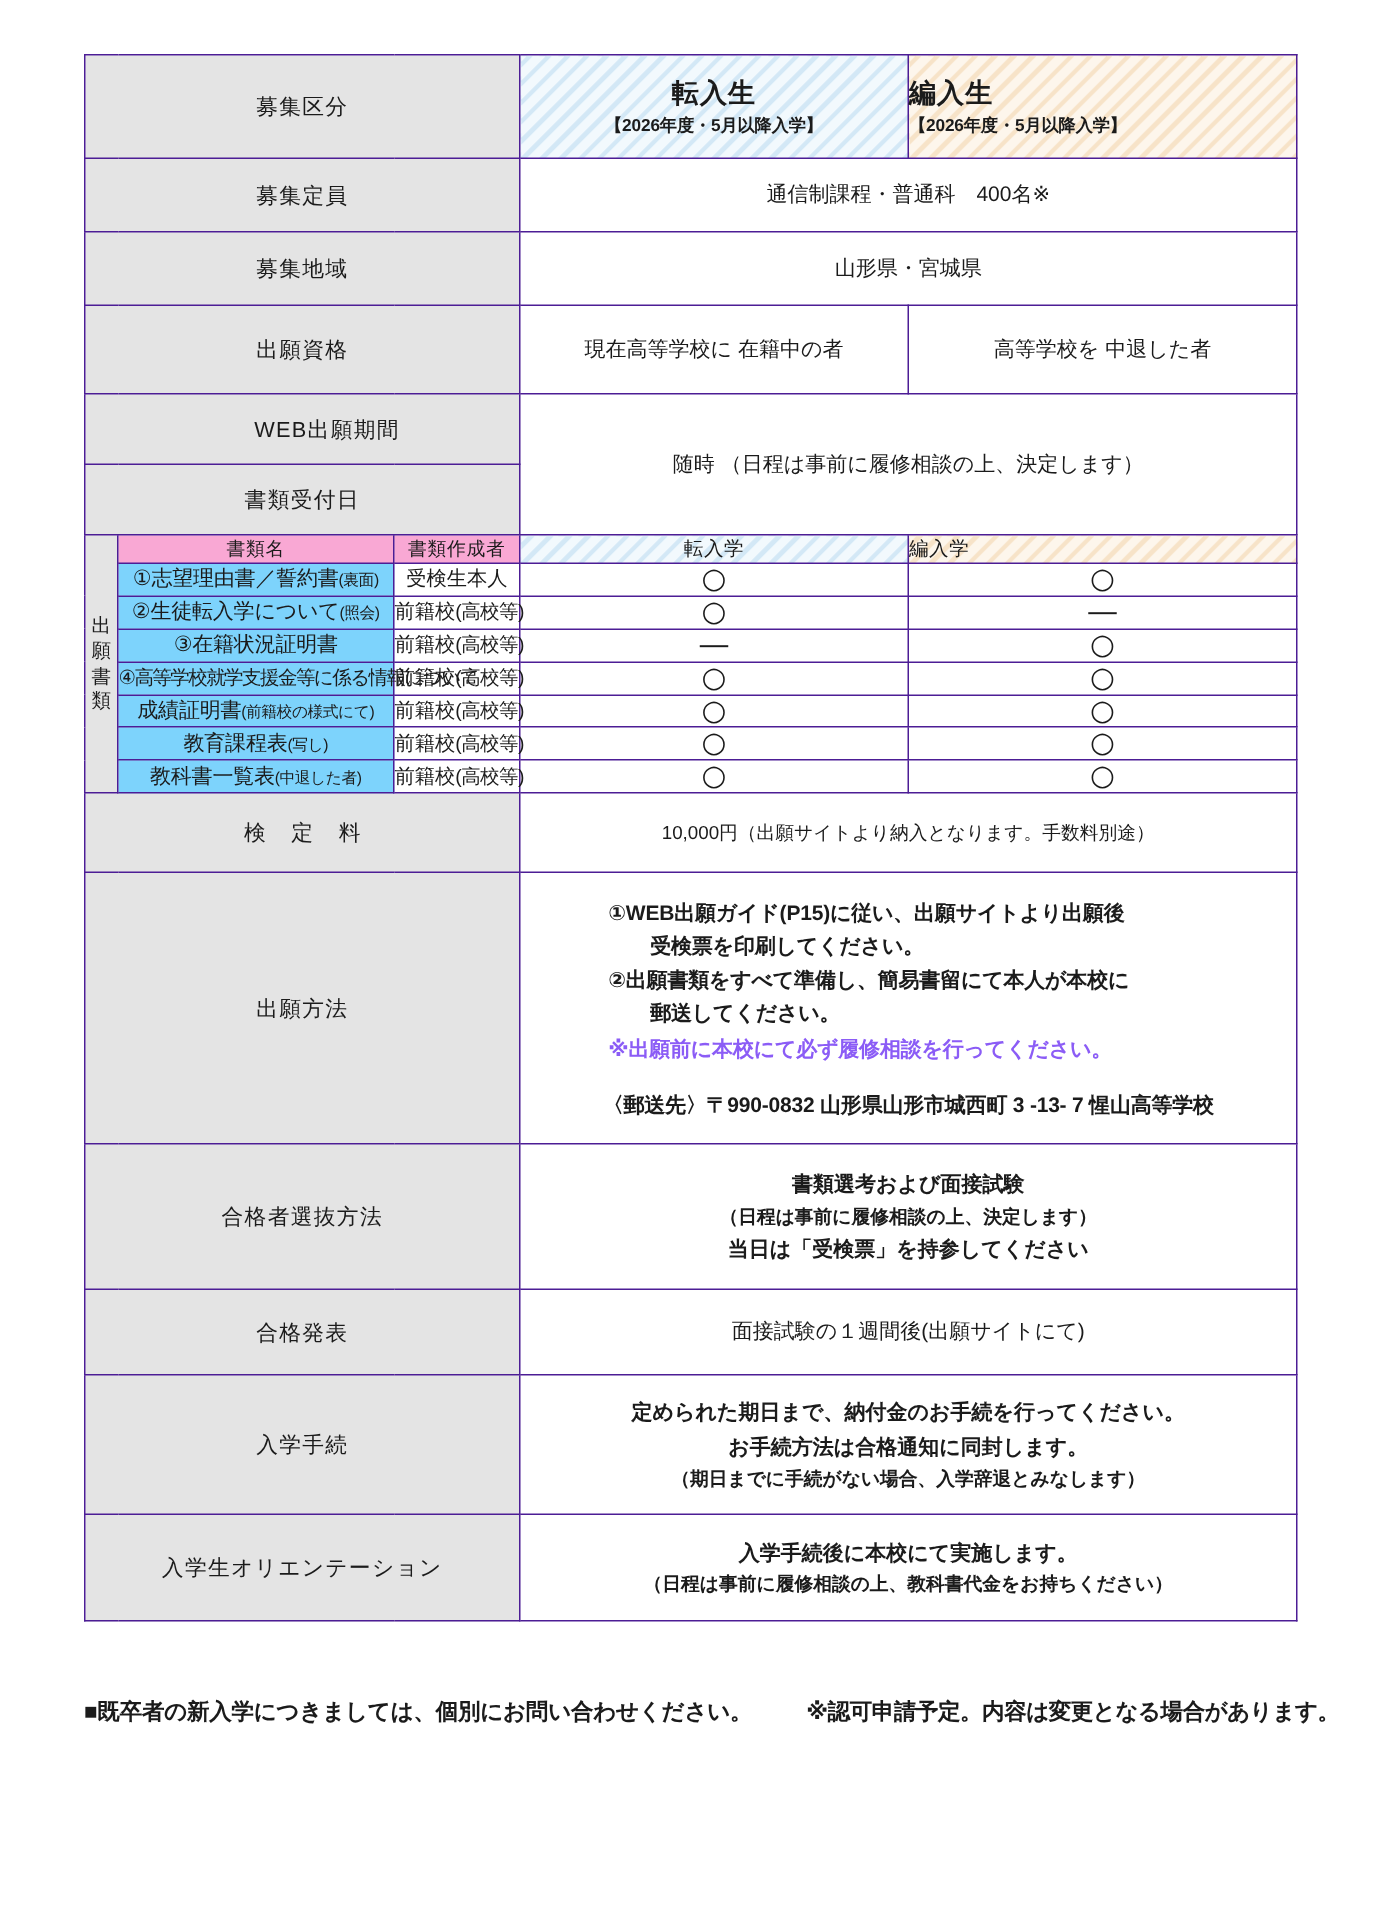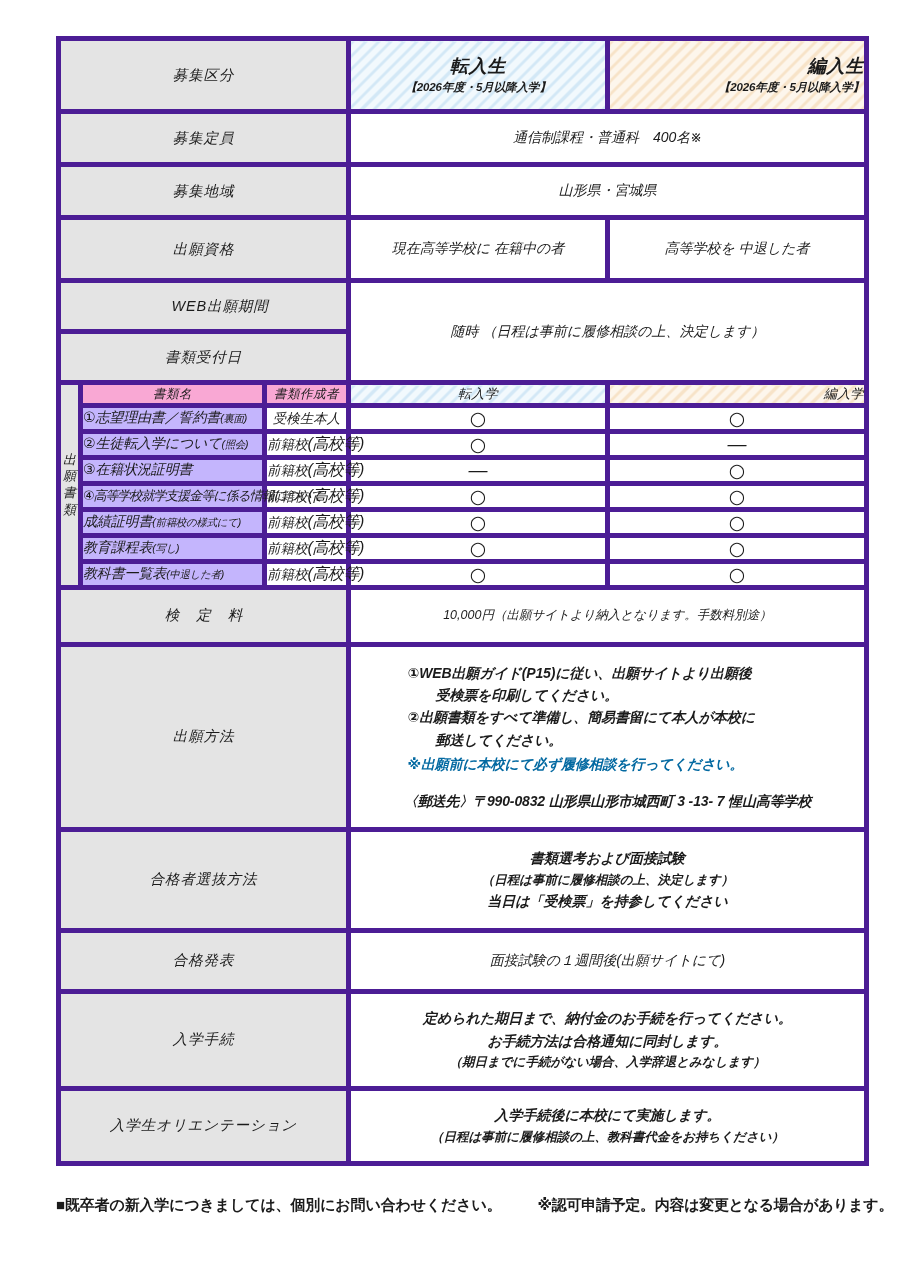--- a/index.html
+++ b/index.html
@@ -23,25 +23,24 @@
     width: 808px;
   }
 
   table.admissions {
     border-collapse: collapse;
     table-layout: fixed;
     width: 808px;
   }
   table.admissions td,
   table.admissions th {
-    border: 5px solid #4c1d95;
+    border: 1px solid #4c1d95;
     padding: 0;
     vertical-align: middle;
     font-weight: normal;
-    font-style: italic;
   }
 
   
   .lbl {
     background: #e4e4e4;
     text-align: center;
     font-size: 14.5px;
     font-weight: bold;
     letter-spacing: 0.06em;
     color: #1b1b1b;
@@ -70,21 +69,21 @@
     );
     text-align: center;
   }
   .stripe-orange {
     background-color: #fdf3e6;
     background-image: repeating-linear-gradient(
       -45deg,
       #f7e3c8 0px, #f7e3c8 3px,
       #fdf6ec 3px, #fdf6ec 9px
     );
-    text-align: right;
+    text-align: left;
   }
   .cat-title {
     font-size: 18px;
     font-weight: bold;
     letter-spacing: 0.04em;
     line-height: 1.25;
     display: block;
   }
   .cat-sub {
     font-size: 11.5px;
@@ -119,39 +118,39 @@
   }
   .doc-col-head {
     background: #f9a8d4;
     text-align: center;
     font-size: 12.5px;
     font-weight: bold;
     padding: 7px 2px;
     letter-spacing: 0.04em;
   }
   .doc-name {
-    background: #c4b5fd;
+    background: #7dd3fc;
     font-size: 14px;
     font-weight: bold;
     padding: 6px 4px 6px 7px;
-    text-align: left;
+    text-align: center;
     white-space: nowrap;
     letter-spacing: -0.01em;
   }
   .doc-name .nm-tight { letter-spacing: -0.08em; font-size: 13px; }
   .doc-name .paren { font-size: 10.5px; letter-spacing: -0.03em; }
   .doc-author {
     background: #ffffff;
     font-size: 13.5px;
     font-weight: bold;
     text-align: center;
     padding: 6px 2px;
     white-space: nowrap;
   }
-  .doc-author .paren { font-size: 16px; letter-spacing: -0.03em; }
+  .doc-author .paren { font-size: 13px; letter-spacing: -0.03em; }
   .mark {
     background: #ffffff;
     text-align: center;
     font-size: 19px;
     font-weight: normal;
     padding: 5px 2px;
     font-family: "DejaVu Sans", sans-serif;
     line-height: 1.1;
   }
   .mark-dash { font-size: 19px; font-weight: bold; }
@@ -172,39 +171,39 @@
     font-weight: bold;
     line-height: 1.6;
     text-indent: -1em;
     padding-left: 1em;
     letter-spacing: -0.01em;
   }
   .method-note {
     display: block;
     font-size: 14px;
     font-weight: bold;
-    color: #0369a1;
+    color: #8b5cf6;
     line-height: 1.6;
     margin-top: 2px;
     letter-spacing: -0.01em;
   }
   .method-addr {
     display: block;
     font-size: 14px;
     font-weight: bold;
     margin-top: 15px;
     text-align: center;
     letter-spacing: -0.01em;
   }
 
   
   .footer {
     position: absolute;
     left: 56px;
-    top: 1196px;
+    top: 1132px;
     width: 820px;
     display: flex;
     align-items: baseline;
   }
   .footer-left {
     font-size: 15px;
     font-weight: bold;
     letter-spacing: -0.01em;
     white-space: nowrap;
   }

